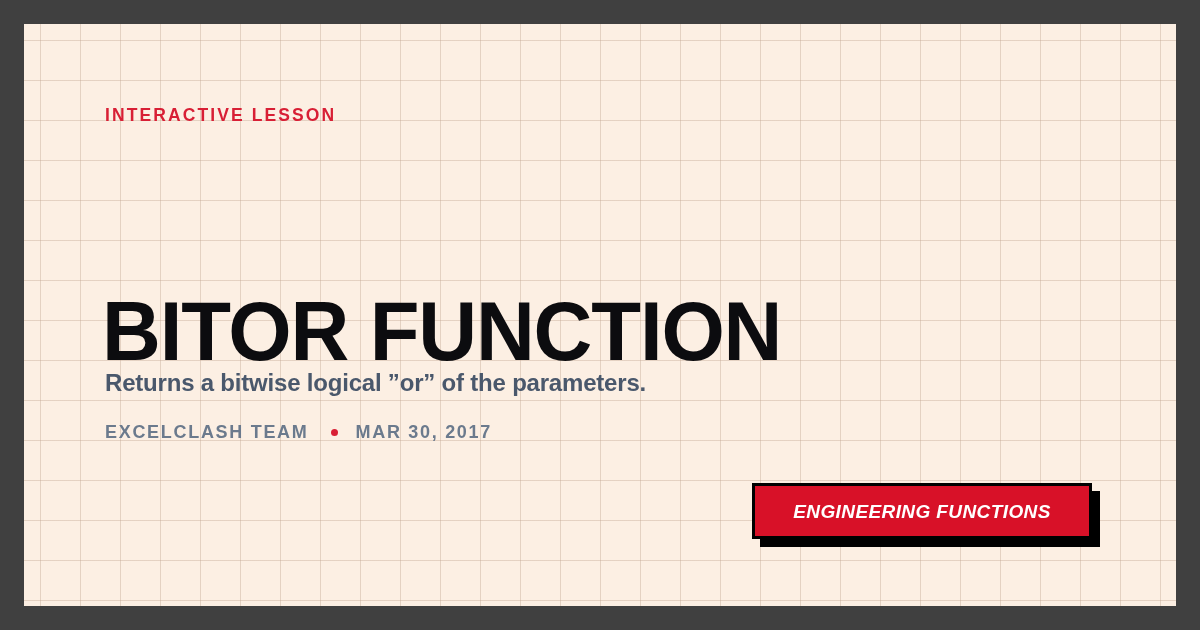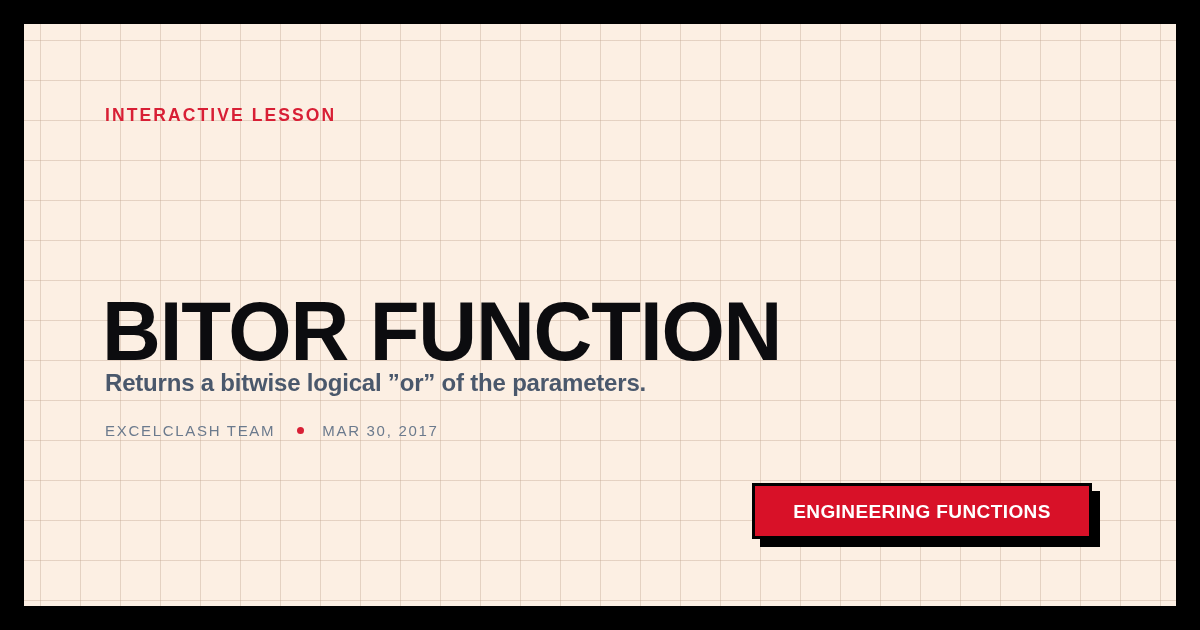--- a/index.html
+++ b/index.html
@@ -13,21 +13,21 @@
     overflow: hidden;
     background: #1a1f38;
     font-family: "Liberation Sans", sans-serif;
     -webkit-font-smoothing: antialiased;
   }
 
   .poster {
     position: relative;
     width: 1200px;
     height: 630px;
-    background: #000000;
+    background: #404040;
     box-sizing: border-box;
     padding-left: 48px;
   }
 
   
   .card {
     position: absolute;
     left: 24px;
     top: 24px;
     width: 1152px;
@@ -95,41 +95,42 @@
     position: absolute;
     left: 81px;
     top: 399px;
     display: flex;
     align-items: center;
     line-height: 1;
     white-space: nowrap;
   }
   .byline-author,
   .byline-date {
-    font-size: 15px;
-    font-weight: 400;
+    font-size: 18px;
+    font-weight: 700;
     letter-spacing: 1.7px;
     color: #6b7a8d;
   }
   .byline-dot {
     width: 7px;
     height: 7px;
     border-radius: 50%;
     background: #d81f35;
     margin: 0 18px 0 22px;
     flex: 0 0 auto;
   }
 
   
   .tag-wrap {
     position: absolute;
     left: 728px;
     top: 459px;
     width: 348px;
     height: 64px;
+    font-style: italic;
   }
   .tag-shadow {
     position: absolute;
     left: 8px;
     top: 8px;
     width: 340px;
     height: 56px;
     background: #000000;
   }
   .tag {

